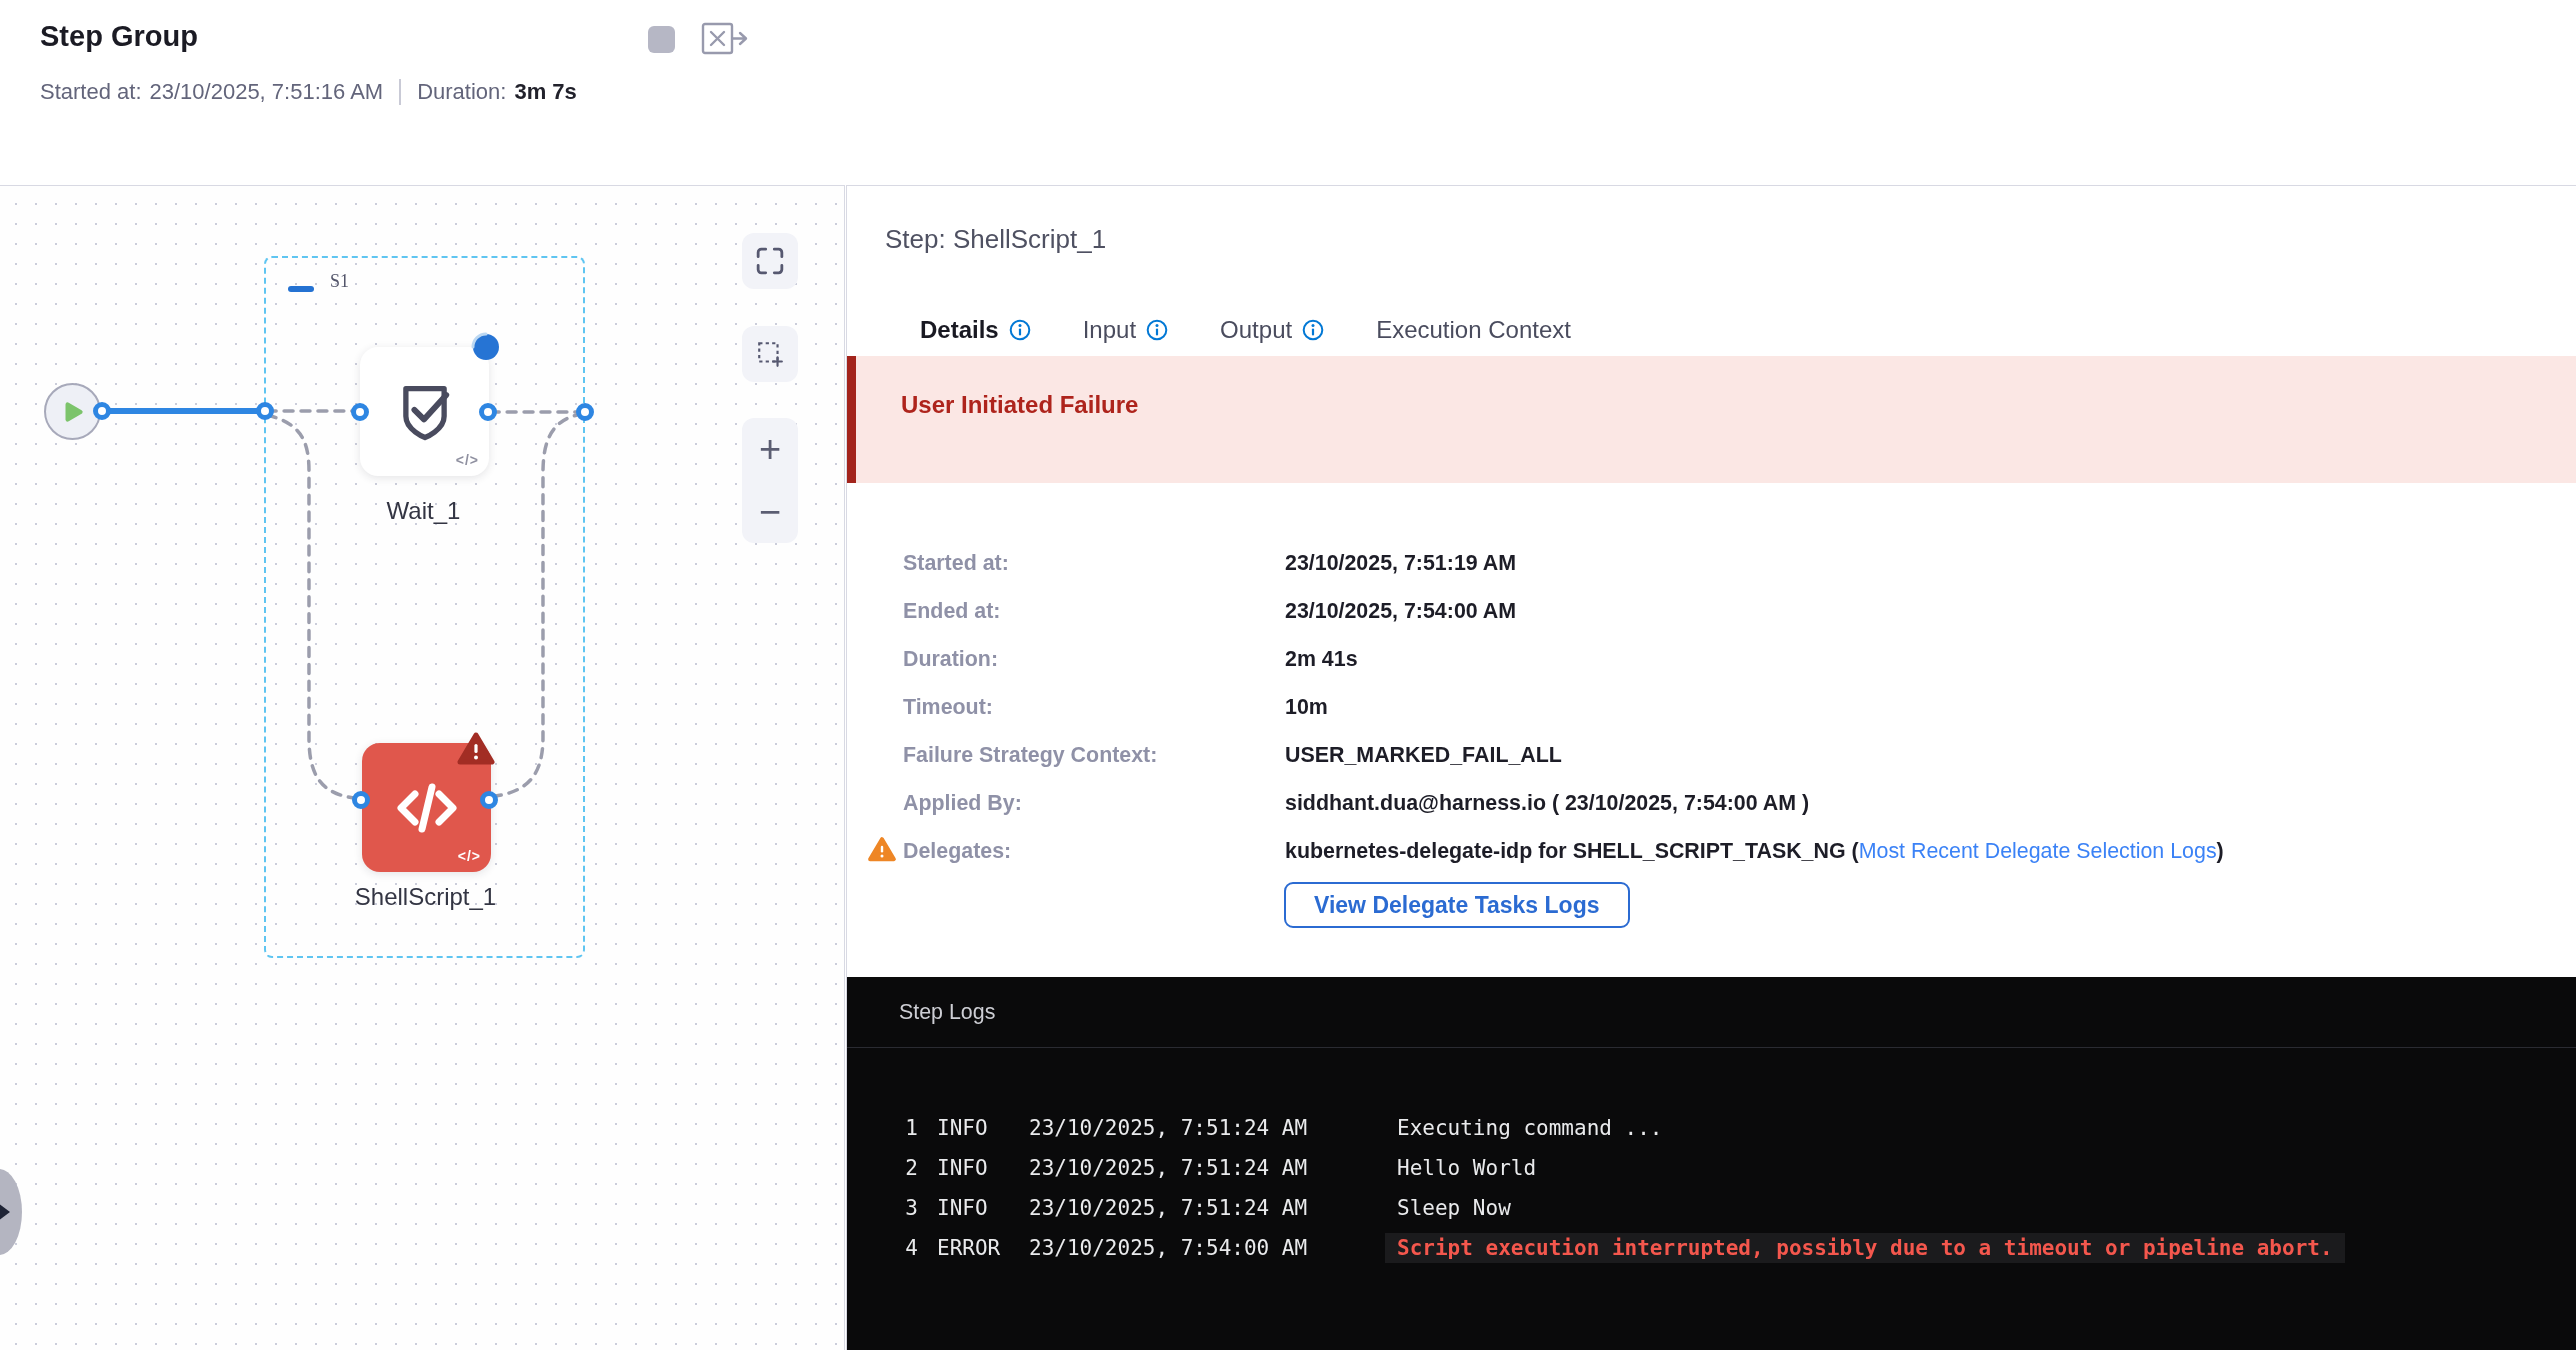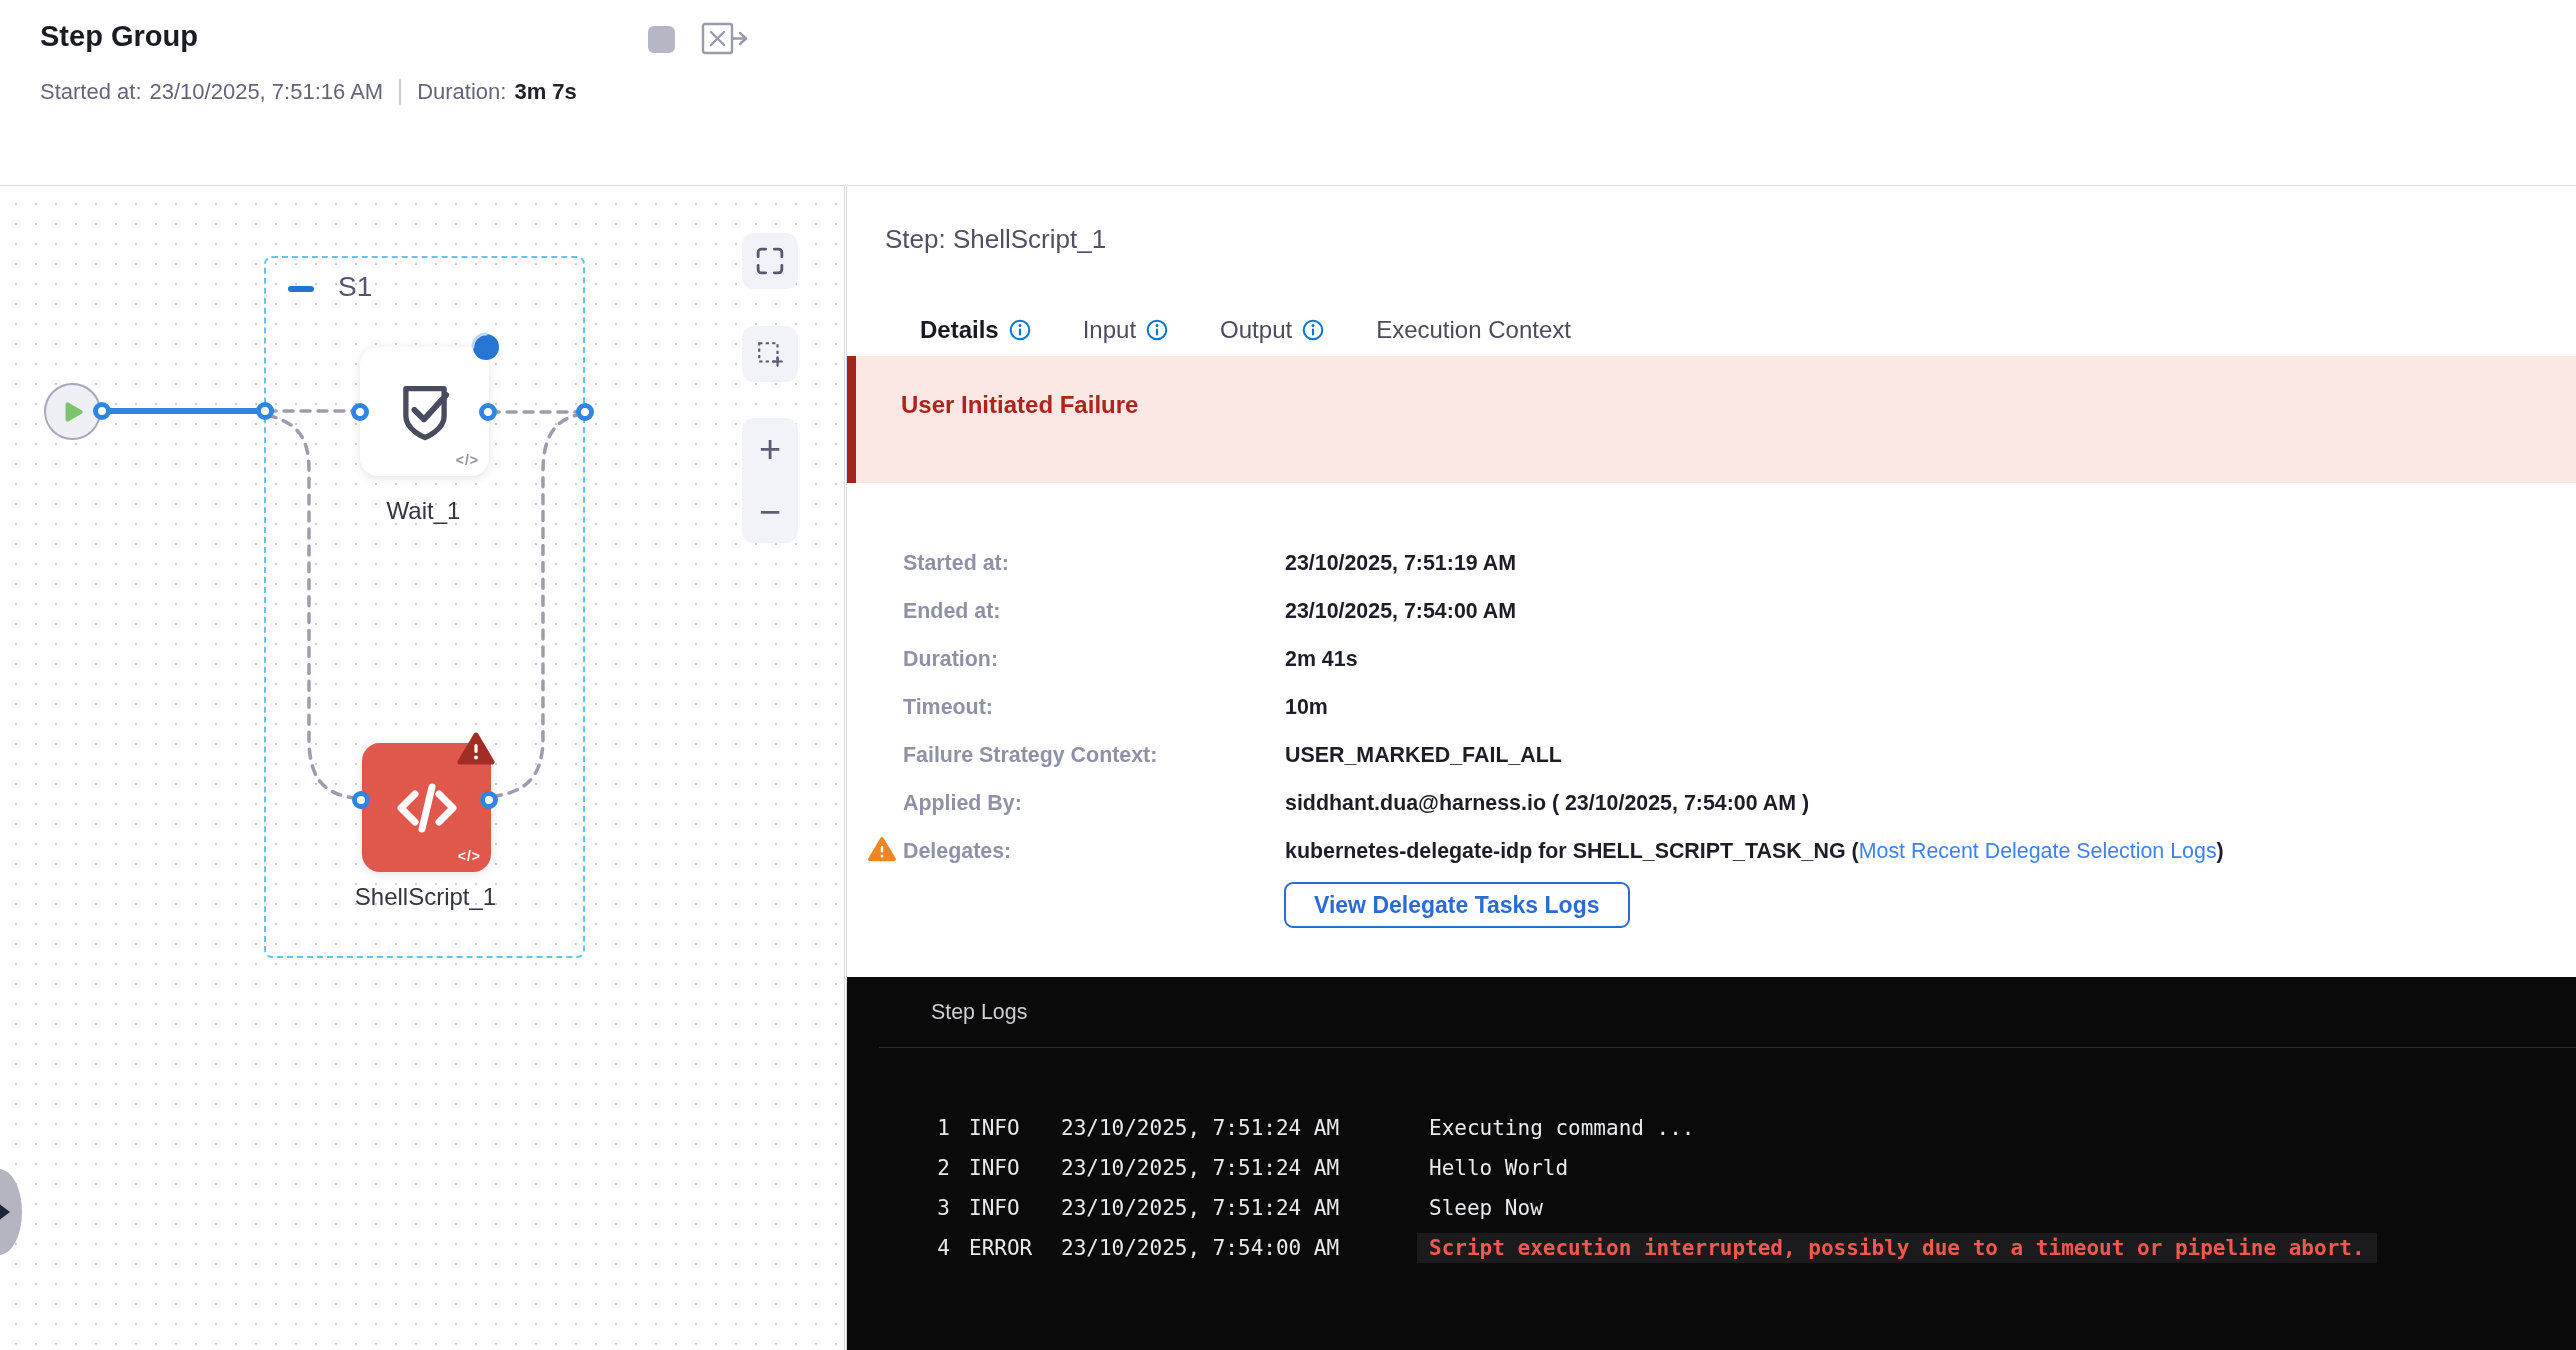--- a/index.html
+++ b/index.html
@@ -24,21 +24,21 @@
             background-image: radial-gradient(circle, #cbcdda 1.4px, transparent 1.5px);
             background-size: 20px 20px; background-position: 6px 8px; overflow:hidden; }
   .connectors { position:absolute; left:0; top:0; }
 
   .play-node { position:absolute; left:44px; top:197px; width:57px; height:57px; border-radius:50%;
                background:#eef0f6; border:2px solid #a7a9ba; display:flex; align-items:center; justify-content:center; cursor:pointer; }
 
   .group-box { position:absolute; left:264px; top:70px; width:321px; height:702px;
                border:2px dashed #5fc5f1; border-radius:8px; }
   .group-collapse { position:absolute; left:288px; top:100px; width:26px; height:6px; border-radius:3px; background:#2472d2; cursor:pointer; }
-  .group-label { position:absolute; left:338px; top:85px; font-size:28px; color:#53556a; }
+  .group-label { position:absolute; left:330px; top:85px; font-size:18px; color:#53556a;font-family:Liberation Serif, serif; }
 
   .node-card { position:absolute; width:129px; height:129px; border-radius:18px; cursor:pointer;
                box-shadow:0 2px 8px rgba(40,41,61,0.12); display:flex; align-items:center; justify-content:center; }
   .wait-card { left:360px; top:161px; background:#ffffff; }
   .shell-card { left:362px; top:557px; background:#e0574c; }
   .card-code-glyph { position:absolute; right:10px; bottom:8px; font-size:14px; font-weight:700; letter-spacing:1px; }
   .wait-card .card-code-glyph { color:#8f90a0; }
   .shell-card .card-code-glyph { color:#ffffff; }
   .spinner-badge { position:absolute; left:469px; top:144px; }
   .warn-badge { position:absolute; left:456px; top:545px; }
@@ -84,21 +84,21 @@
   .d-label { width:382px; flex:0 0 382px; font-size:21.4px; font-weight:600; color:#8f91a7; }
   .d-value { font-size:21.4px; font-weight:700; color:#1d1d27; }
   .d-link { color:#3b82f6; font-weight:400; cursor:pointer; }
   .d-warn-icon { position:absolute; left:20px; top:-3px; }
 
   .delegate-btn { position:absolute; left:437px; top:696px; height:46px; padding:0 28px;
                   border:2px solid #2b6bd2; border-radius:9px; background:#fff; color:#2b6bd2;
                   font-size:23px; font-weight:700; font-family:inherit; cursor:pointer; }
 
   
-  .console { position:absolute; left:0; right:0; top:791px; bottom:0; background:#0a0a0b;padding-left:32px; }
+  .console { position:absolute; left:0; right:0; top:791px; bottom:0; background:#0a0a0b; }
   .console-hdr { height:71px; line-height:71px; padding-left:52px; font-size:21.4px; color:#cdced4;
                  border-bottom:1px solid #2a2b32; }
   .log-lines { padding-top:60px; font-family:"DejaVu Sans Mono","Liberation Mono",monospace; font-size:21px; color:#e9eaec; }
   .log-line { height:40px; display:flex; align-items:center; padding-left:33px; white-space:pre; }
   .log-num { width:38px; text-align:right; flex:0 0 38px; }
   .log-level { width:78px; flex:0 0 78px; margin-left:19px; }
   .log-ts { width:299px; flex:0 0 299px; margin-left:14px; }
   .log-msg { margin-left:69px; }
   .log-line.error .log-msg { color:#f4574d; font-weight:700; background:#1b1b1d; padding:3px 12px; margin-left:57px; }
 </style>

